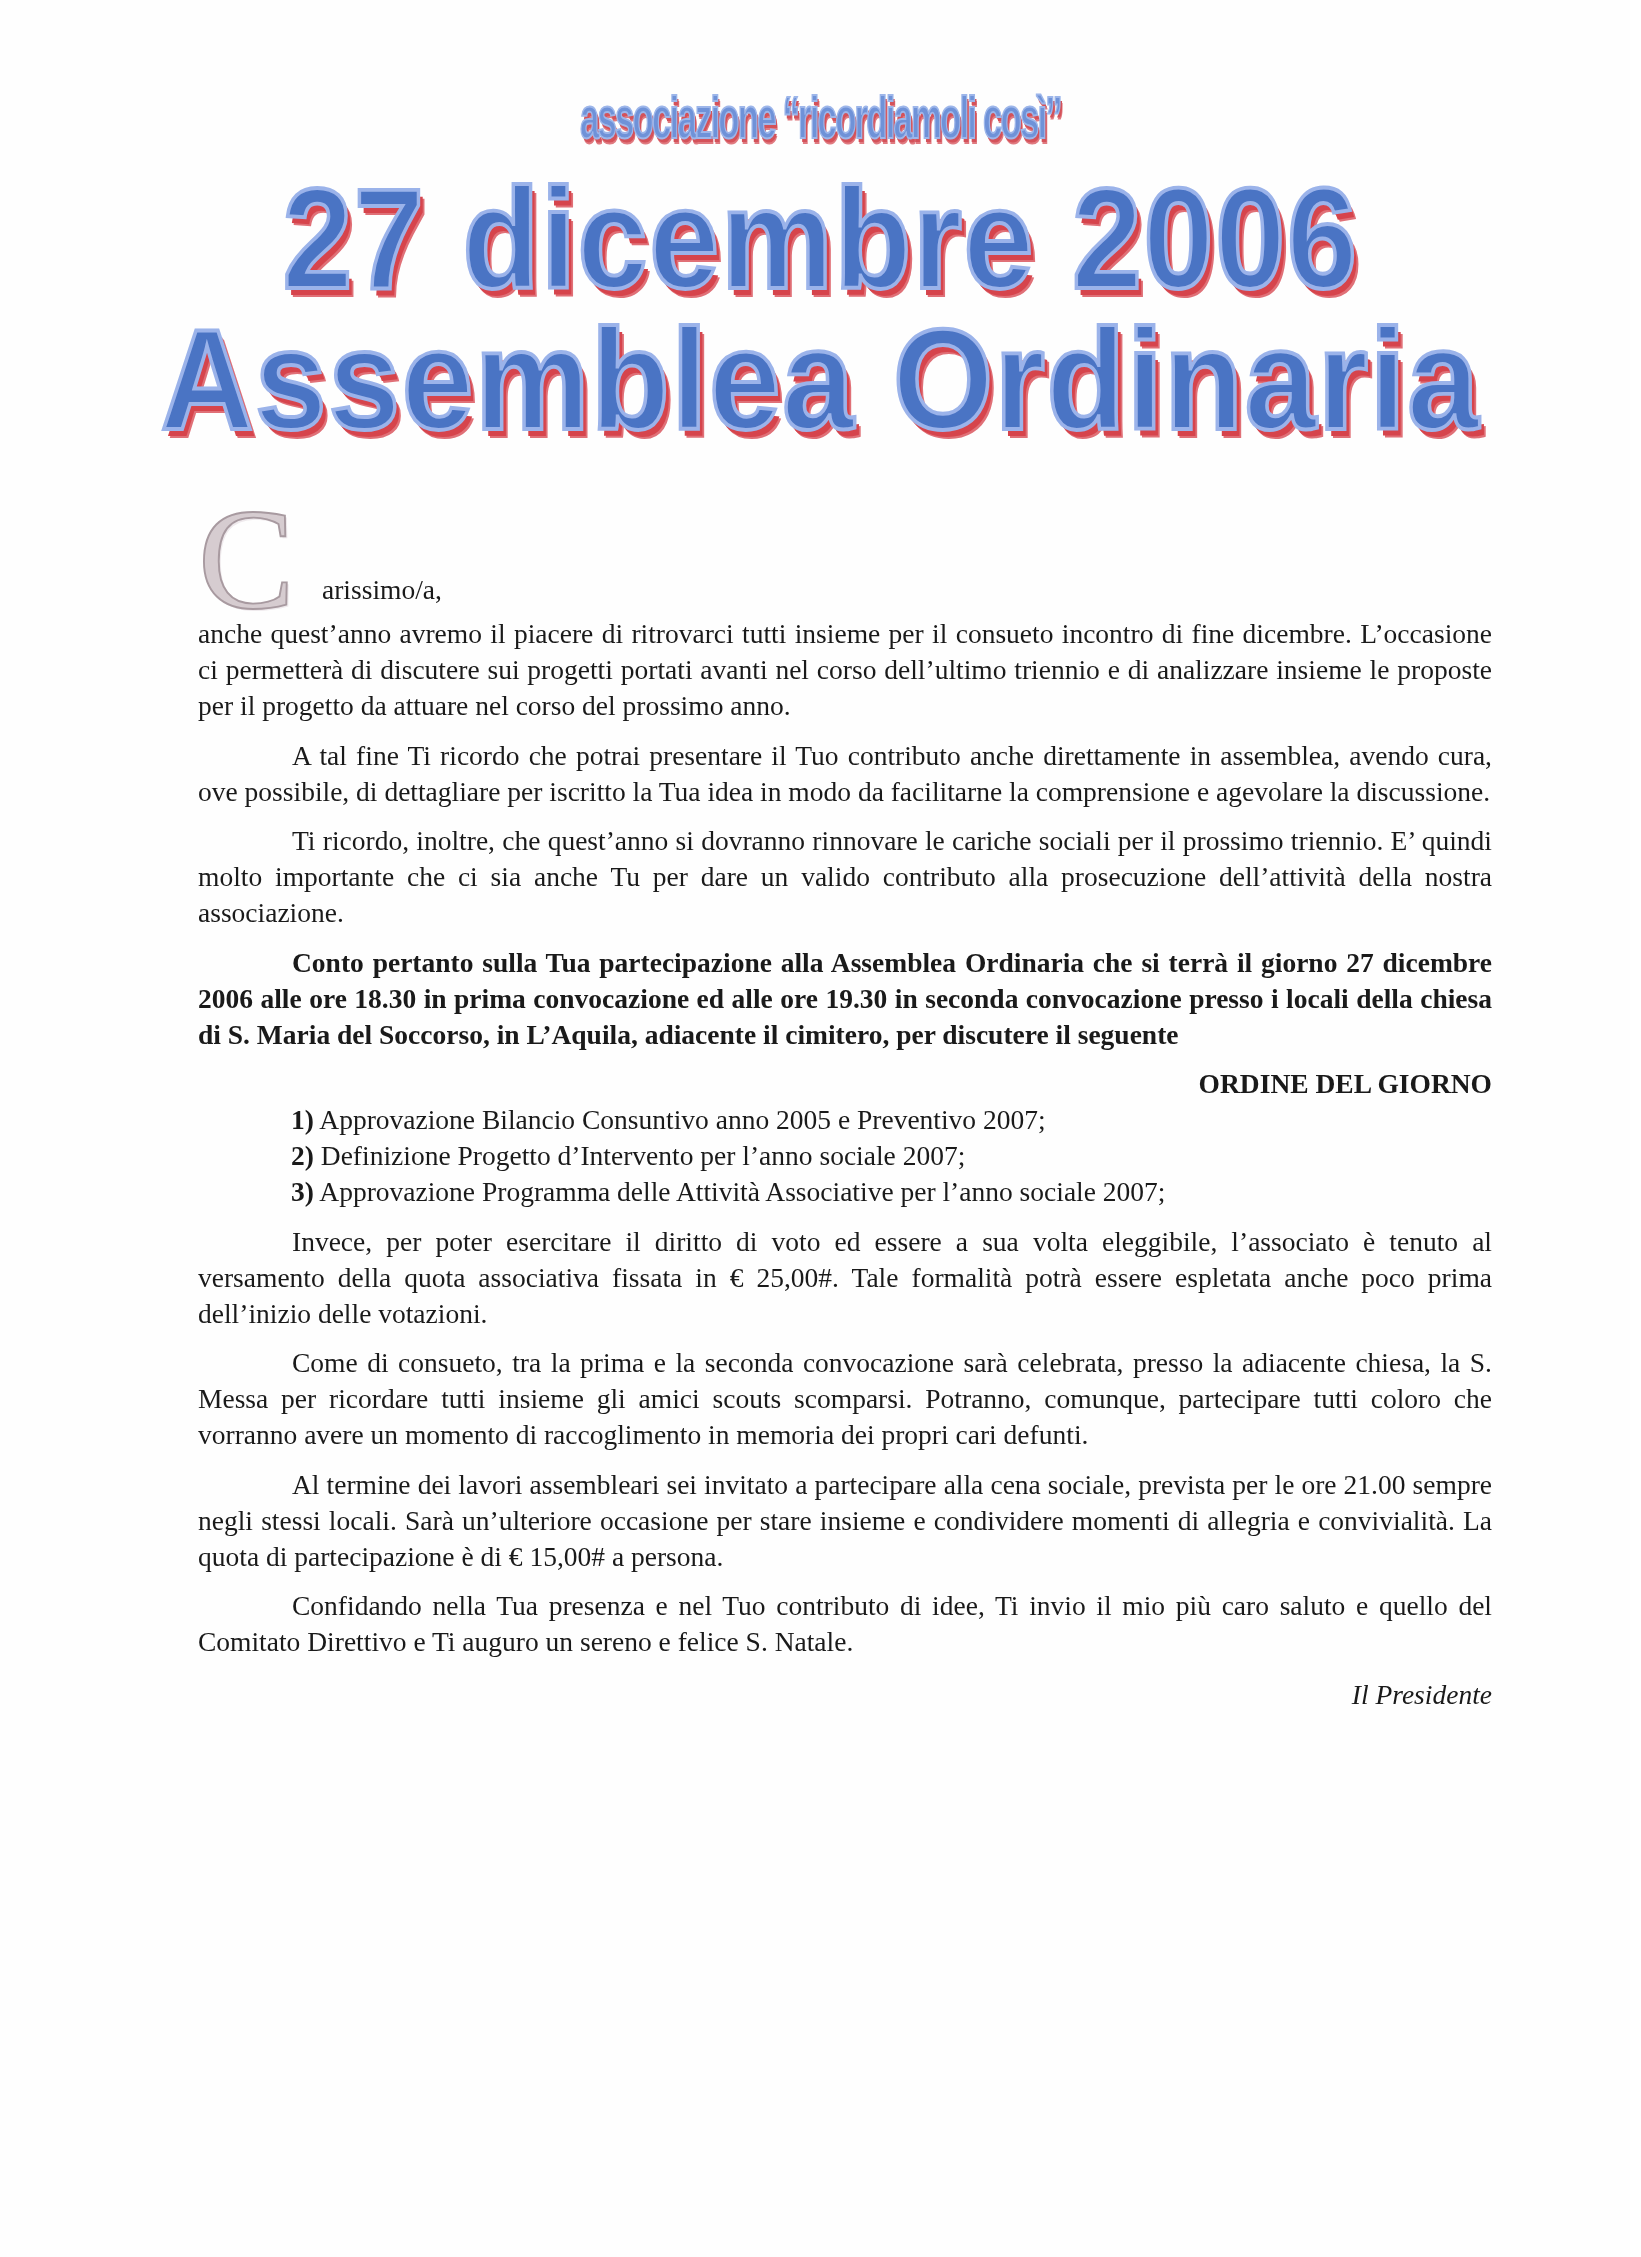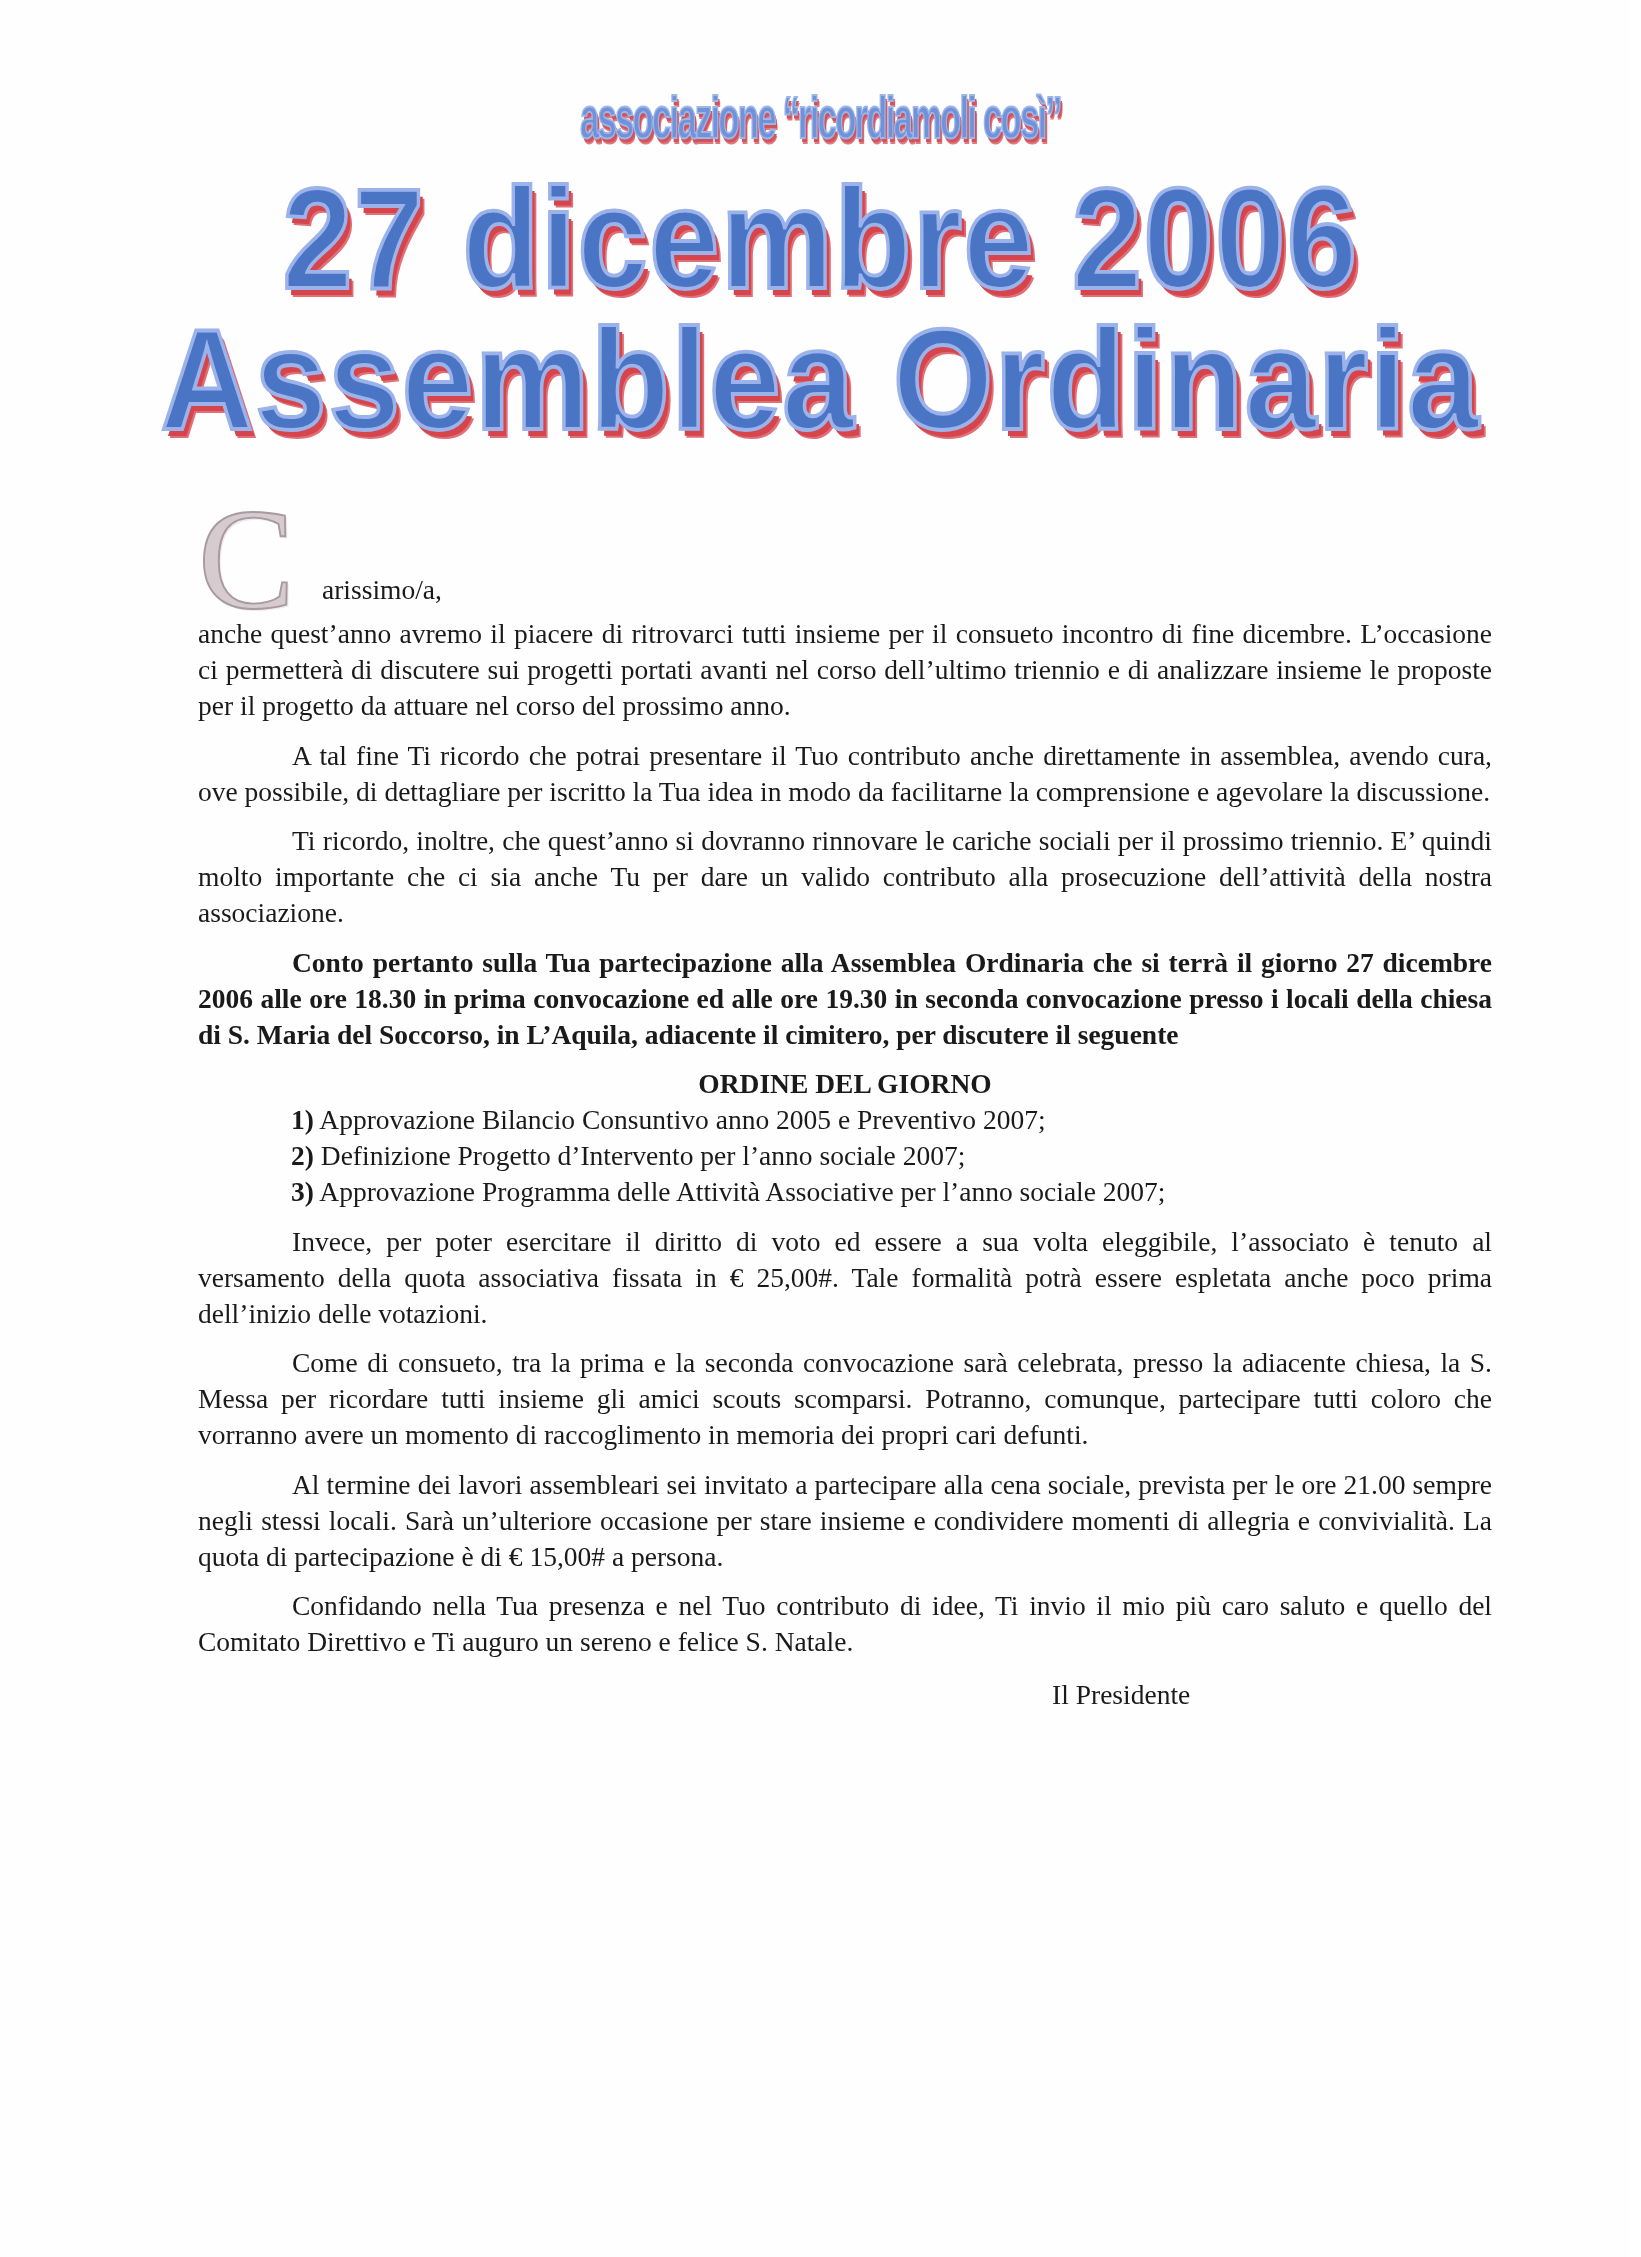--- a/index.html
+++ b/index.html
@@ -39,25 +39,25 @@
       position: absolute; left: 0; top: -5.8px;
       font-family: "Liberation Serif", serif; font-size: 145px; line-height: 126px;
       color: #d6ccd0;
       -webkit-text-stroke: 1.9px #a89aa0;
       text-shadow: 1.9px 1.9px 0 #efeaed;
     }
     .salute-text { position: absolute; left: 124px; top: 70px; }
     p { margin: 0 0 13.5px 0; text-align: justify; }
     p.indent { text-indent: 94px; }
     p.strong { font-weight: bold; }
-    .odg-title { text-align: center; font-weight: bold; margin: 0 0 0 0; }
+    .odg-title { text-align: right; font-weight: bold; margin: 0 0 0 0; }
     ol.odg { list-style: none; margin: 0 0 13.5px 93px; padding: 0; }
     ol.odg li { line-height: 36px; }
     .num { font-weight: bold; }
-    .sig { text-align: left; padding-left: 854px; margin-top: 17px; }
+    .sig { text-align: right; padding-left: 854px; margin-top: 17px; font-style: italic; }
     .b { font-weight: normal; }
   </style>
 </head>
 <body>
 
 <div class="page">
 
   <div class="assoc">associazione “ricordiamoli così”</div>
   <div class="title-line title-1">27 dicembre 2006</div>
   <div class="title-line title-2">Assemblea Ordinaria</div>

